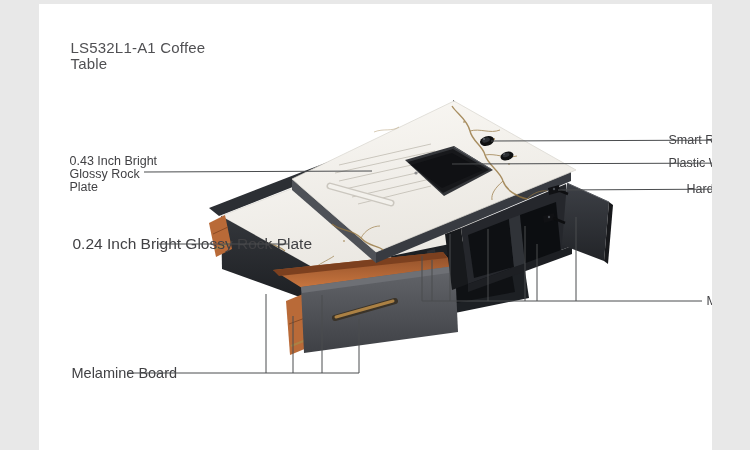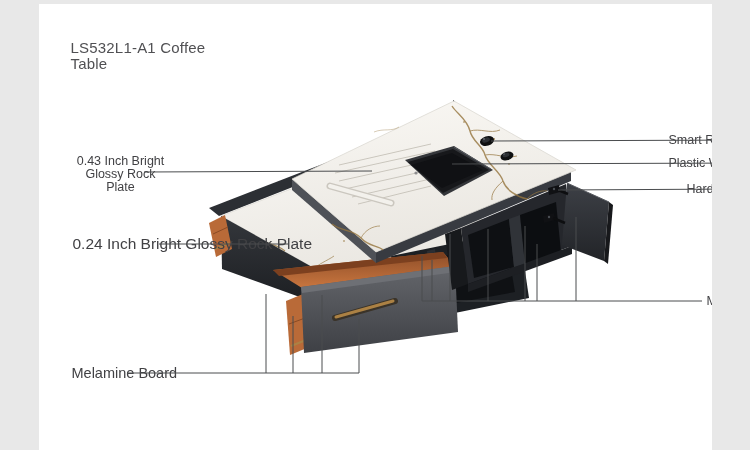--- a/index.html
+++ b/index.html
@@ -13,21 +13,21 @@
     font-family:"Liberation Sans","DejaVu Sans",sans-serif;
   }
   .canvas svg{position:absolute;left:0;top:0;}
   .illus{z-index:1;}
   .lines{z-index:3;pointer-events:none;}
   .lines path{stroke:var(--leader-line,#4a4c4e);stroke-width:1;fill:none;}
   .lbl{position:absolute;z-index:2;color:var(--label-text,#414144);font-size:12.5px;line-height:13px;}
   .nowrap{white-space:nowrap;}
   .title{position:absolute;z-index:2;left:32px;top:36px;width:135px;color:var(--title-text,#505053);
          font-size:15px;line-height:16px;font-weight:500;letter-spacing:.2px;}
-  .lbl-043{left:31px;top:151px;width:102px;text-align:center;}
+  .lbl-043{left:31px;top:151px;width:102px;}
   .lbl-024{left:34px;top:231px;font-size:15.5px;line-height:17px;}
   .lbl-mb-left{left:33px;top:361px;font-size:14.5px;line-height:16px;}
   .lbl-sr{left:630px;top:130px;}
   .lbl-pwt{left:630px;top:153px;}
   .lbl-hh{left:648px;top:179px;}
   .lbl-mb-right{left:668px;top:291px;}
   .note{position:absolute;z-index:2;left:31px;top:391px;width:312px;color:var(--note-text,#454548);
         font-size:12.5px;line-height:13.5px;}
   .vein{stroke:var(--marble-vein,#96763f);fill:none;}
   .vein-dot{fill:var(--marble-vein,#96763f);}

